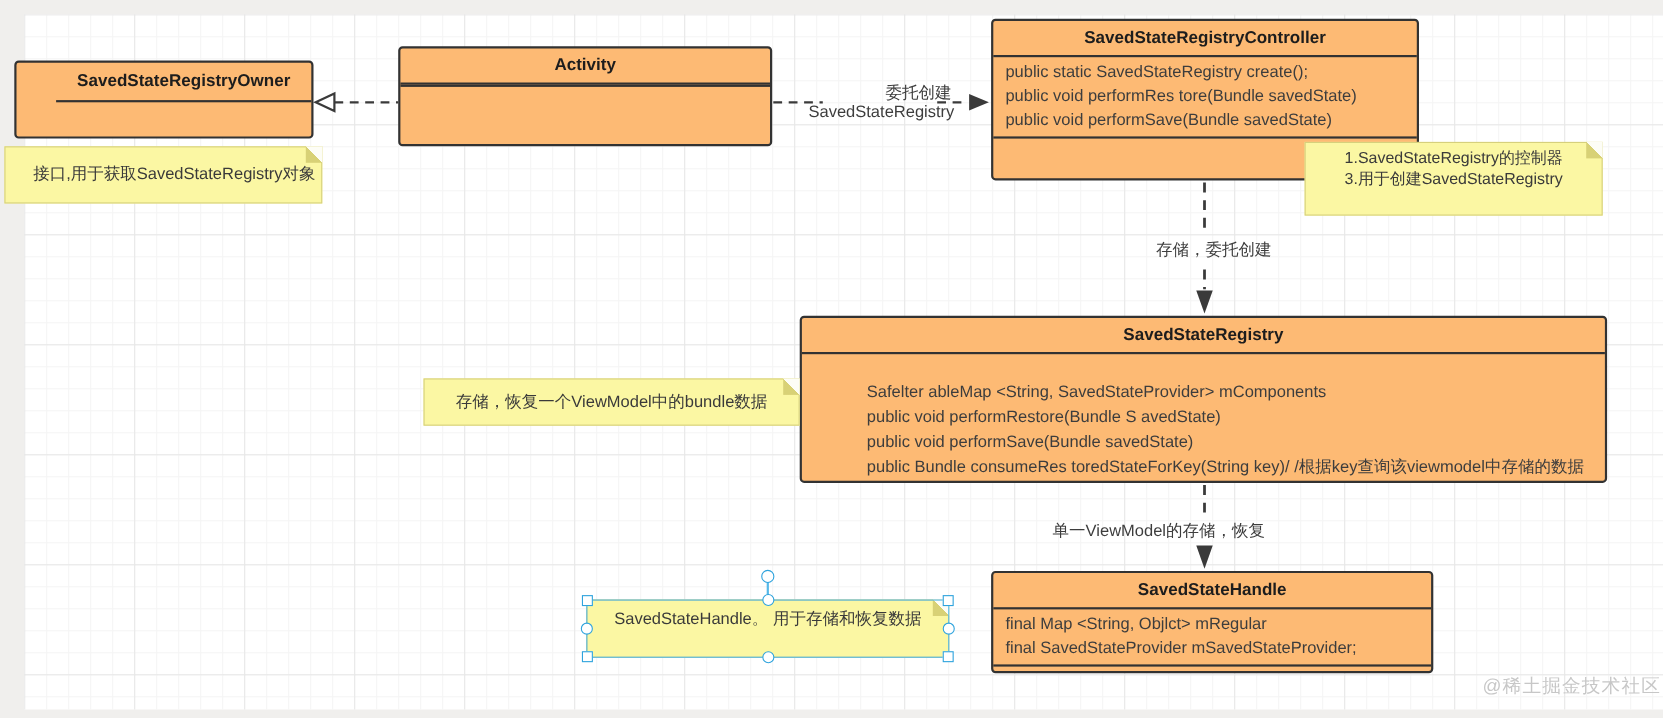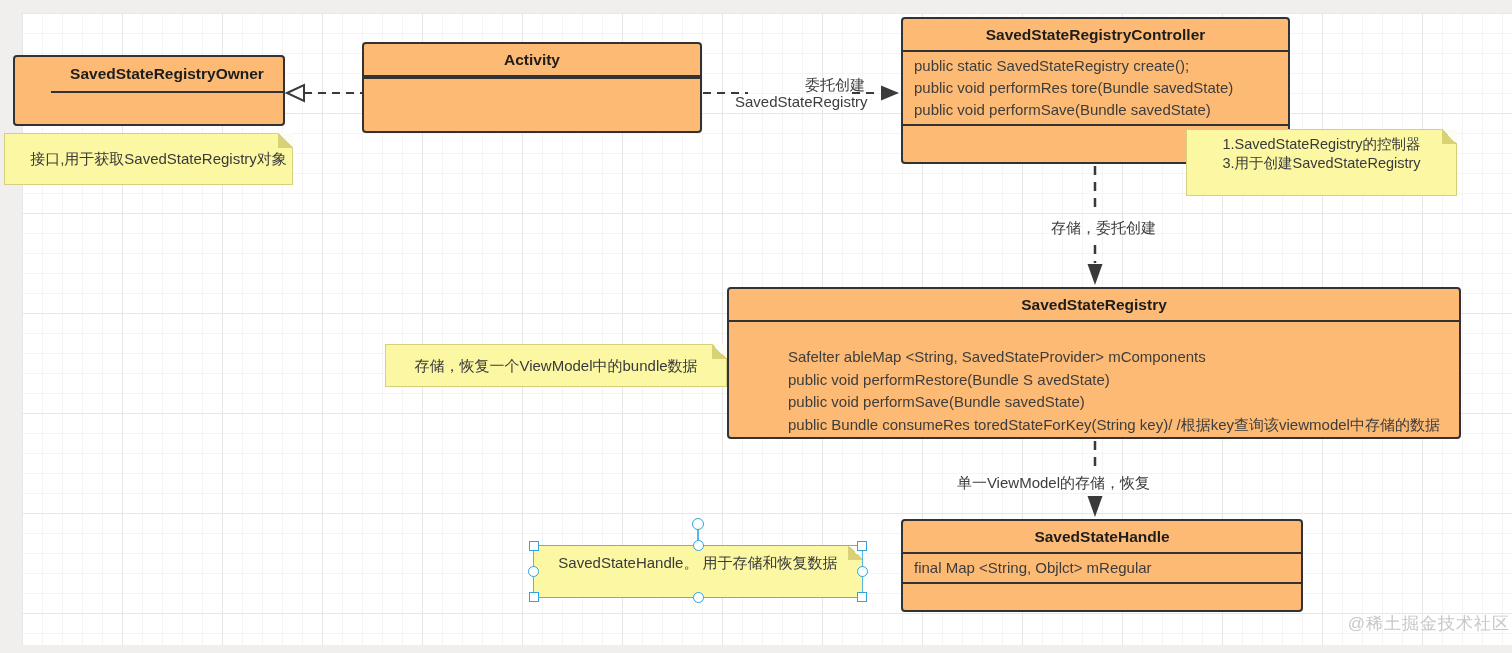--- a/index.html
+++ b/index.html
@@ -140,20 +140,21 @@
     <div class="row" style="line-height:22.6px;">public void performRestore(Bundle S avedState)</div>
     <div class="row" style="line-height:22.6px;">public void performSave(Bundle savedState)</div>
     <div class="row" style="line-height:22.6px;">public Bundle consumeRes toredStateForKey(String key)/ /根据key查询该viewmodel中存储的数据</div>
   </div>
 </div>
 
 <div class="uml" style="left:877px;top:519px;width:402px;height:93px;margin-left:24px;">
   <div class="title">SavedStateHandle</div>
   <div class="members">
     <div class="row">final Map &lt;String, Objlct&gt; mRegular</div>
+    <div class="row">final SavedStateProvider mSavedStateProvider;</div>
   </div>
   <div class="footer"></div>
 </div>
 
 <div class="note" style="left:4px;top:133px;width:289px;height:52px;line-height:50px;padding-left:20px;">
   <span class="fold"></span>
   <span>接口,用于获取SavedStateRegistry对象</span>
 </div>
 
 <div class="note" style="left:1186px;top:129px;width:271px;height:67px;padding-top:5px;font-size:14.5px;">

